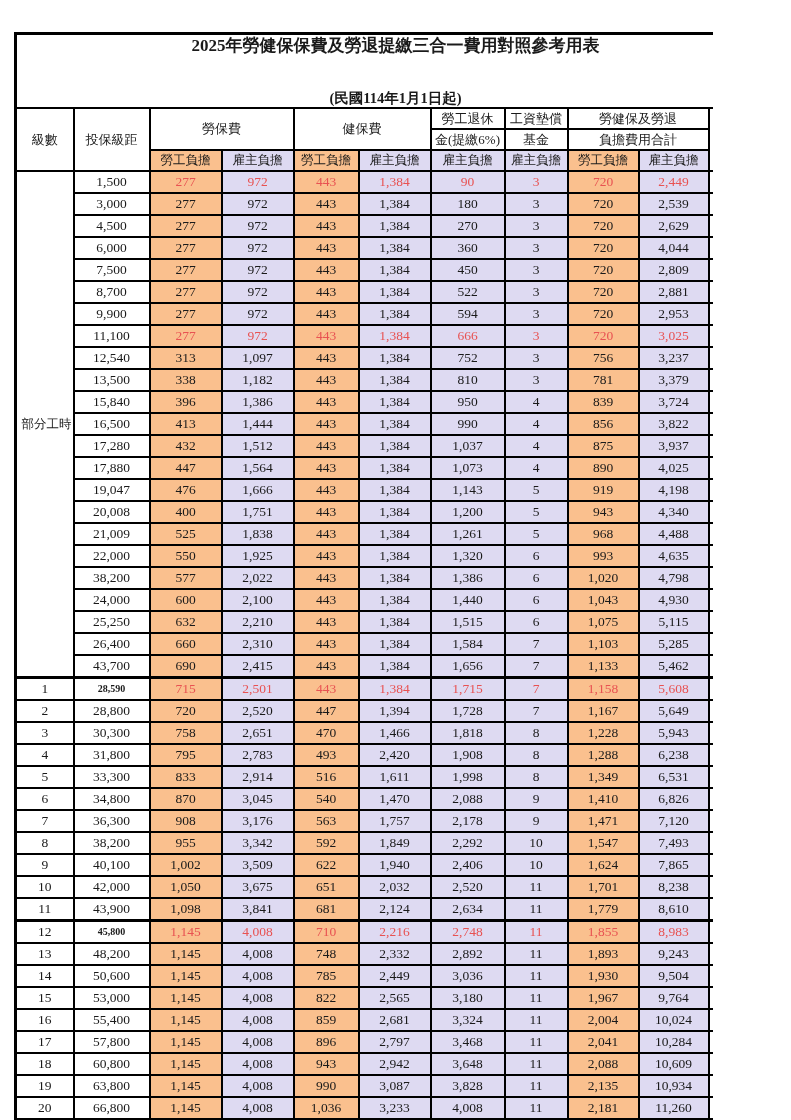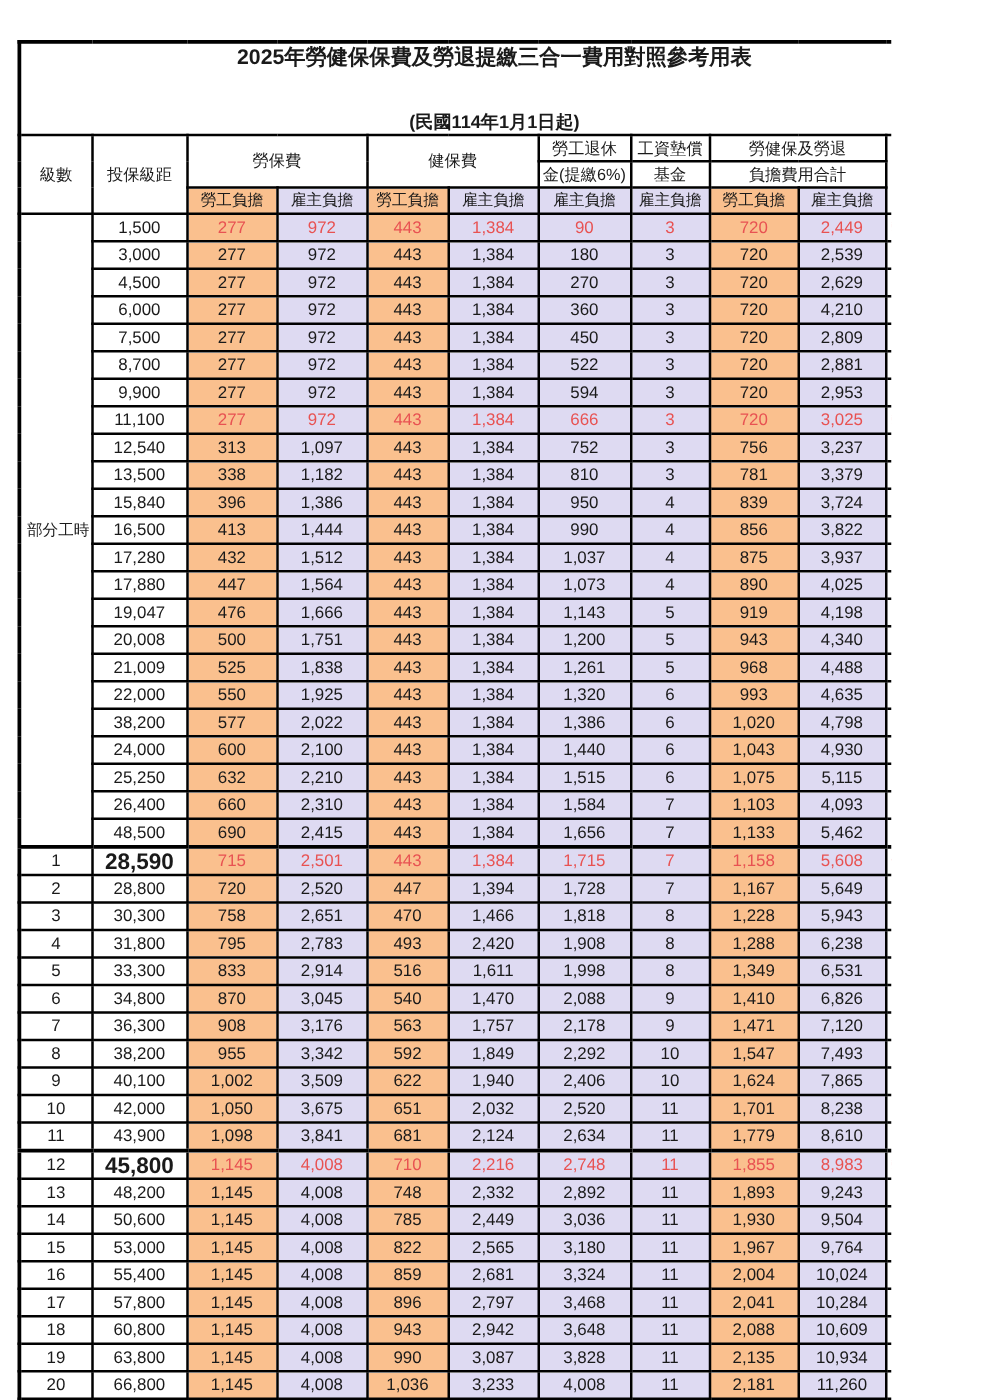--- a/index.html
+++ b/index.html
@@ -1,38 +1,38 @@
 <!DOCTYPE html>
 <html style="--emp-bg: #FAC08E; --er-bg: #DEDAF2; --hl: #E85252; --note: #F47C7C; --border: #000000;"><head>
 <meta charset="utf-8">
 <style>
   html,body{margin:0;padding:0;background:#fff;}
   .page{position:relative;width:713px;height:1120px;background:#fff;overflow:hidden;
-        font-family:Liberation Sans, sans-serif;}
+        font-family:Liberation Serif, serif;}
   .sheet{position:absolute;left:14px;top:32px;width:763px;}
   table{border-collapse:collapse;table-layout:fixed;width:763px;}
   th,td{border:2px solid var(--border,#000);padding:0;margin:0;overflow:hidden;
         text-align:center;vertical-align:middle;white-space:nowrap;color:#1a1a1a;}
   table{border:3px solid var(--border,#000);}
   .title-cell{height:52px;background:#fff;}
   .title-line{font-size:17px;font-weight:bold;line-height:1.35;}
   .subtitle-line{font-size:14.5px;font-weight:bold;line-height:1.25;margin-top:31px;}
   thead th{font-weight:normal;}
   .hdr{height:19px;font-size:13px;background:#fff;}
   .subhdr{height:19px;font-size:12.5px;}
   .emp-bg{background:var(--emp-bg,#FAC08E);margin-top:44px;}
   .er-bg{background:var(--er-bg,#DEDAF2);}
   tbody td,tbody th{height:20px;font-size:13.5px;line-height:20px;}
   td.emp{background:var(--emp-bg,#FAC08E);}
   td.er{background:var(--er-bg,#DEDAF2);}
   td.cell-level,td.cell-bracket,td.cell-note{background:#fff;}
   th.part-time{background:#fff;font-size:12.5px;font-weight:normal;padding:0 1px;text-align:right;}
   tr.hl td.emp, tr.hl td.er{color:var(--hl,#E85252);}
   td.cell-note{font-size:9.5px;color:var(--note,#F47C7C);font-weight:bold;letter-spacing:0;}
-  td.bold{font-weight:bold;font-size:18px;}
+  td.bold{font-weight:bold;font-size:10px;}
   tr.section-top td, tr.section-top th{border-top:3px solid var(--border,#000);}
 </style>
 </head>
 <body>
 
 <div class="page">
   <div class="sheet">
     <table>
       <colgroup>
         <col style="width:58px">
@@ -120,21 +120,21 @@
           </tr>
           <tr>
             <td class="cell-bracket">6,000</td>
             <td class="emp">277</td>
             <td class="er">972</td>
             <td class="emp">443</td>
             <td class="er">1,384</td>
             <td class="er">360</td>
             <td class="er">3</td>
             <td class="emp">720</td>
-            <td class="er">4,210</td>
+            <td class="er">4,044</td>
             <td class="cell-note"></td>
           </tr>
           <tr>
             <td class="cell-bracket">7,500</td>
             <td class="emp">277</td>
             <td class="er">972</td>
             <td class="emp">443</td>
             <td class="er">1,384</td>
             <td class="er">450</td>
             <td class="er">3</td>
@@ -257,21 +257,21 @@
             <td class="emp">443</td>
             <td class="er">1,384</td>
             <td class="er">1,143</td>
             <td class="er">5</td>
             <td class="emp">919</td>
             <td class="er">4,198</td>
             <td class="cell-note"></td>
           </tr>
           <tr>
             <td class="cell-bracket">20,008</td>
-            <td class="emp">500</td>
+            <td class="emp">400</td>
             <td class="er">1,751</td>
             <td class="emp">443</td>
             <td class="er">1,384</td>
             <td class="er">1,200</td>
             <td class="er">5</td>
             <td class="emp">943</td>
             <td class="er">4,340</td>
             <td class="cell-note"></td>
           </tr>
           <tr>
@@ -336,25 +336,25 @@
           </tr>
           <tr>
             <td class="cell-bracket">26,400</td>
             <td class="emp">660</td>
             <td class="er">2,310</td>
             <td class="emp">443</td>
             <td class="er">1,384</td>
             <td class="er">1,584</td>
             <td class="er">7</td>
             <td class="emp">1,103</td>
-            <td class="er">4,093</td>
-            <td class="cell-note"></td>
-          </tr>
-          <tr>
-            <td class="cell-bracket">48,500</td>
+            <td class="er">5,285</td>
+            <td class="cell-note"></td>
+          </tr>
+          <tr>
+            <td class="cell-bracket">43,700</td>
             <td class="emp">690</td>
             <td class="er">2,415</td>
             <td class="emp">443</td>
             <td class="er">1,384</td>
             <td class="er">1,656</td>
             <td class="er">7</td>
             <td class="emp">1,133</td>
             <td class="er">5,462</td>
             <td class="cell-note"></td>
           </tr>

